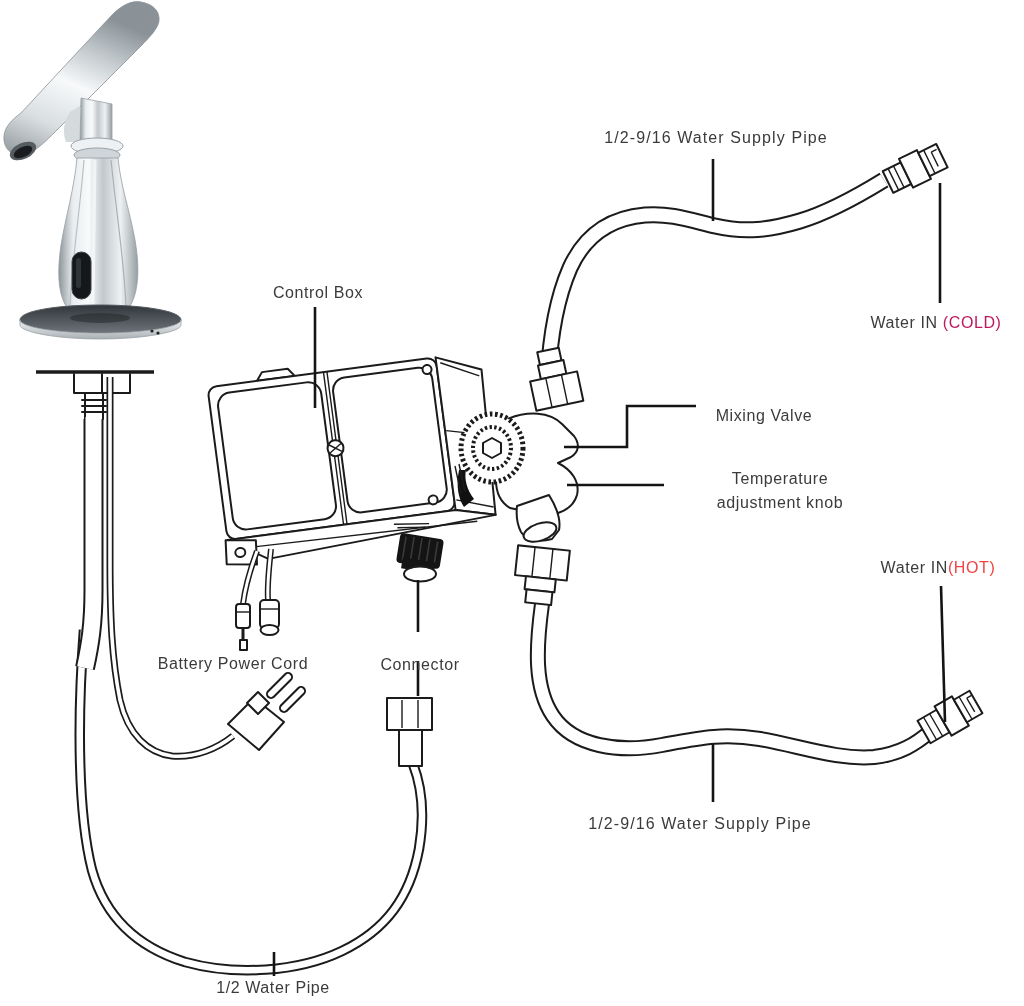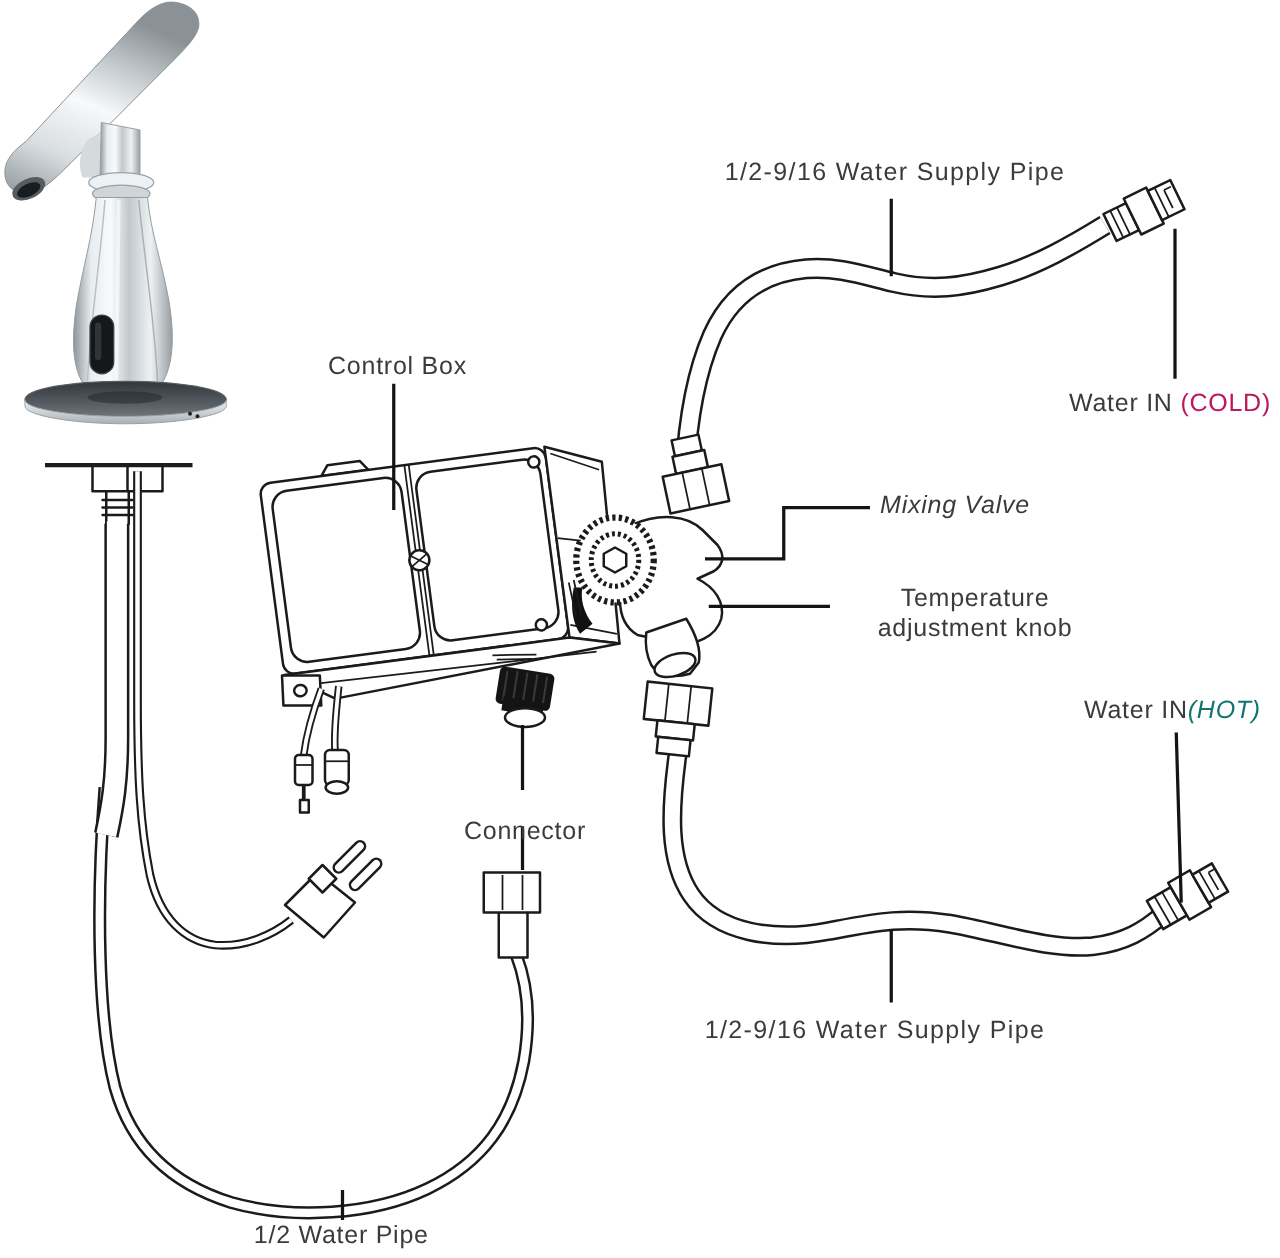--- a/index.html
+++ b/index.html
@@ -1,19 +1,19 @@
 <!DOCTYPE html>
 <html><head>
 <meta charset="utf-8">
 <style>
   html,body{margin:0;padding:0;background:#fff;}
   #stage{position:relative;width:1024px;height:1006px;background:#fff;overflow:hidden;
          font-family:"Liberation Sans",sans-serif;}
   #art{position:absolute;left:0;top:0;width:1024px;height:1006px;}
-  .lbl{position:absolute;font-size:20px;letter-spacing:.6px;color:#3b3b3b;white-space:nowrap;
+  .lbl{position:absolute;font-size:16px;letter-spacing:.6px;color:#3b3b3b;white-space:nowrap;
        transform:translateX(-50%);text-align:center;line-height:24px;}
   .ln{fill:none;stroke:#1b1b1b;stroke-width:2;stroke-linejoin:round;stroke-linecap:round;}
   .thin{fill:none;stroke:#1b1b1b;stroke-width:1.4;stroke-linejoin:round;}
   .fw{fill:#fff;stroke:#1b1b1b;stroke-width:2;stroke-linejoin:round;}
   .po{fill:none;stroke:#1b1b1b;stroke-linecap:butt;}
   .pi{fill:none;stroke:#fff;stroke-linecap:butt;}
   .ld{fill:none;stroke:#141414;stroke-width:2.6;}
 </style>
 </head>
 <body>
@@ -216,26 +216,27 @@
     <path class="ld" d="M274 952 V976"></path>
   </g>
 </svg>
 
 <div class="lbl" style="left:716px;top:126px;letter-spacing:1.1px;">1/2-9/16 Water Supply Pipe</div>
 
 <div class="lbl" style="left:936px;top:311px;"><span>Water IN </span><span style="color: #be185d;">(COLD)</span></div>
 
 <div class="lbl" style="left:318px;top:281px;text-align:right;">Control Box</div>
 
-<div class="lbl" style="left:764px;top:392px;font-style:italic;">Mixing Valve</div>
+<div class="lbl" style="left:764px;top:404px;">Mixing Valve</div>
 
 <div class="lbl" style="left:760px;top:467px;margin-left:20px;"><span>Temperature</span><br><span>adjustment knob</span></div>
 
-<div class="lbl" style="left:938px;top:556px;"><span>Water IN</span><span style="color: #0f766e; font-style: italic;">(HOT)</span></div>
-
+<div class="lbl" style="left:938px;top:556px;"><span>Water IN</span><span style="color: #ef4444;">(HOT)</span></div>
+
+<div class="lbl" style="left:233px;top:652px;">Battery Power Cord</div>
 
 <div class="lbl" style="left:420px;top:636px;margin-top:17px;">Connector</div>
 
 <div class="lbl" style="left:700px;top:812px;letter-spacing:1.1px;">1/2-9/16 Water Supply Pipe</div>
 
 <div class="lbl" style="left:273px;top:976px;">1/2 Water Pipe</div>
 
 </div>
 
 </body></html>

